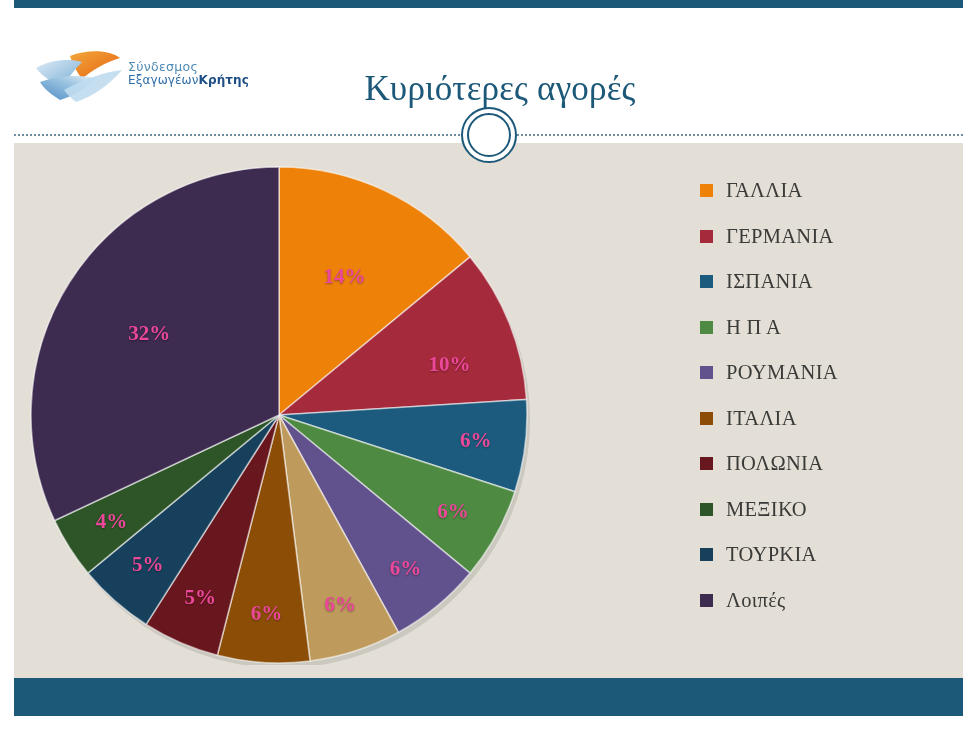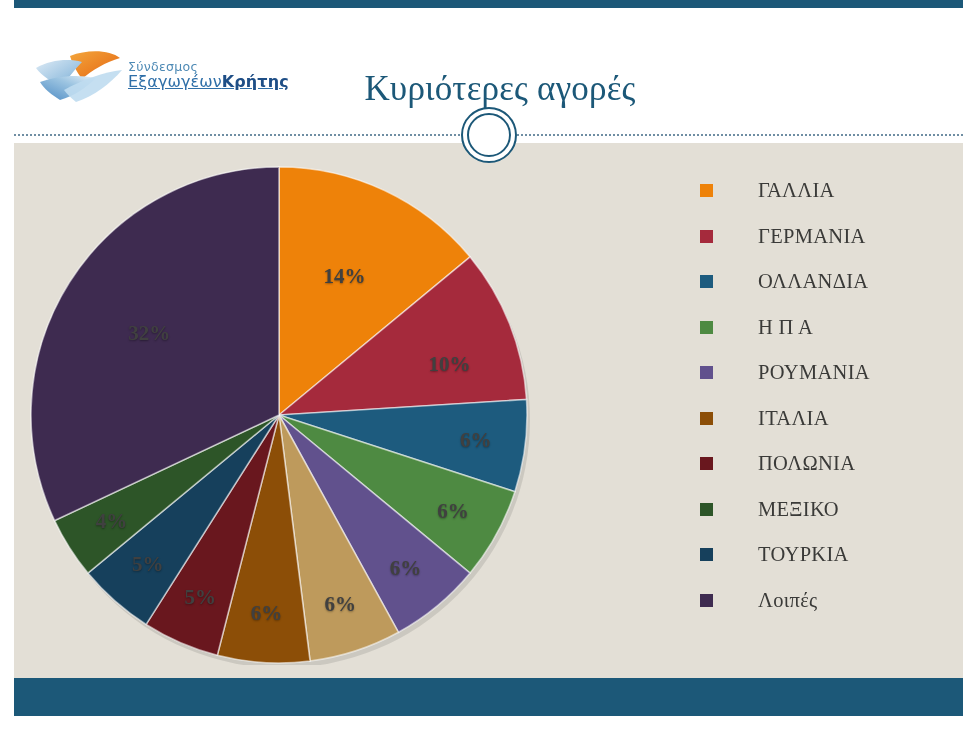--- a/index.html
+++ b/index.html
@@ -87,24 +87,23 @@
     line-height: 1.0;
   }
   .logo-text .l1 {
     display: block;
     font-size: 12.5px;
     color: #4E8AB5;
     letter-spacing: 0.3px;
   }
   .logo-text .l2 {
     display: block;
-    font-size: 16px;
+    font-size: 12px;
     color: #2F6FA8;
     letter-spacing: 0.1px;
-    text-decoration: underline;
   }
   .logo-text .l2 b { color: #1E4E86; }
 
   
   .dots-left, .dots-right {
     position: absolute;
     top: 134px;
     height: 0;
     border-top: 2px dotted #6F8EA3;
   }
@@ -143,41 +142,40 @@
   
   .pie-wrap {
     position: absolute;
     left: 14px; top: 165px;
     width: 545px; height: 500px;
   }
   .pie-svg { display: block; }
 
   .slice-label {
     position: absolute;
-    color: #404040;
+    color: #ec4899;
     font-size: 21px;
     font-weight: bold;
     font-family: "Liberation Serif", "DejaVu Serif", serif;
     text-shadow: 0 1px 2px rgba(0,0,0,.35);
     white-space: nowrap;
     transform: translate(-50%, -50%);
     pointer-events: none;
   }
 
   
   .legend {
     position: absolute;
     left: 700px; top: 168px;
     width: 250px;
   }
   .legend-item {
     display: flex;
     align-items: center;
     height: 45.5px;
-    gap: 32px;
   }
   .legend-swatch {
     width: 13px;
     height: 13px;
     flex: 0 0 13px;
     margin-right: 13px;
   }
   .legend-label {
     font-family: "Liberation Serif", "DejaVu Serif", serif;
     font-size: 20.5px;
@@ -271,21 +269,21 @@
       <div class="legend-item">
         <span class="legend-swatch" style="background: rgb(238, 130, 9);"></span>
         <span class="legend-label">ΓΑΛΛΙΑ</span>
       </div>
       <div class="legend-item">
         <span class="legend-swatch" style="background: rgb(165, 42, 60);"></span>
         <span class="legend-label">ΓΕΡΜΑΝΙΑ</span>
       </div>
       <div class="legend-item">
         <span class="legend-swatch" style="background: rgb(29, 91, 126);"></span>
-        <span class="legend-label">ΟΛΛΑΝΔΙΑ</span>
+        <span class="legend-label">ΙΣΠΑΝΙΑ</span>
       </div>
       <div class="legend-item">
         <span class="legend-swatch" style="background: rgb(78, 138, 66);"></span>
         <span class="legend-label">Η Π Α</span>
       </div>
       <div class="legend-item">
         <span class="legend-swatch" style="background: rgb(97, 81, 141);"></span>
         <span class="legend-label">ΡΟΥΜΑΝΙΑ</span>
       </div>
       <div class="legend-item">

